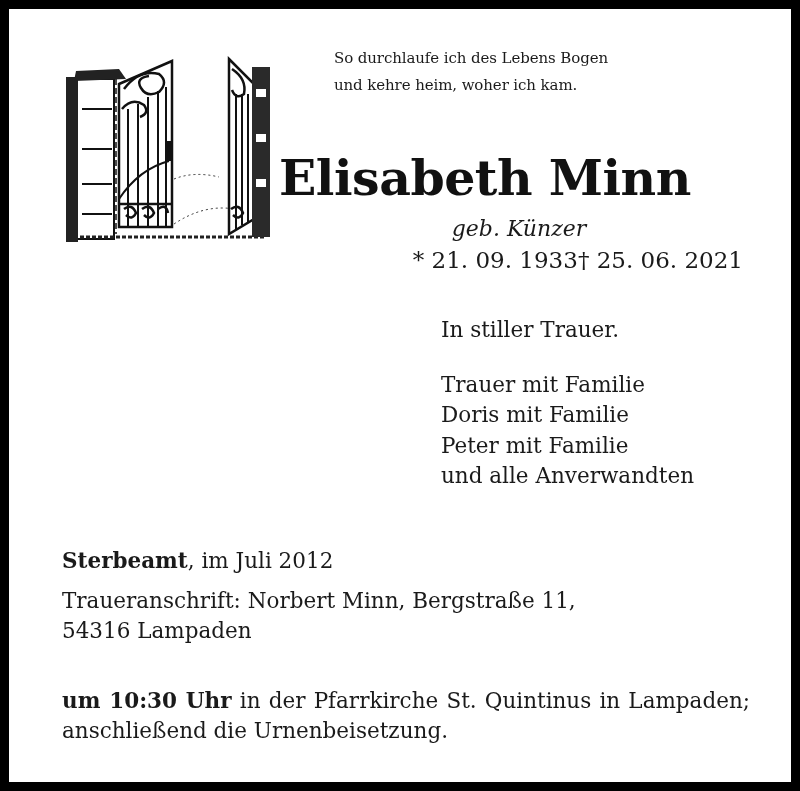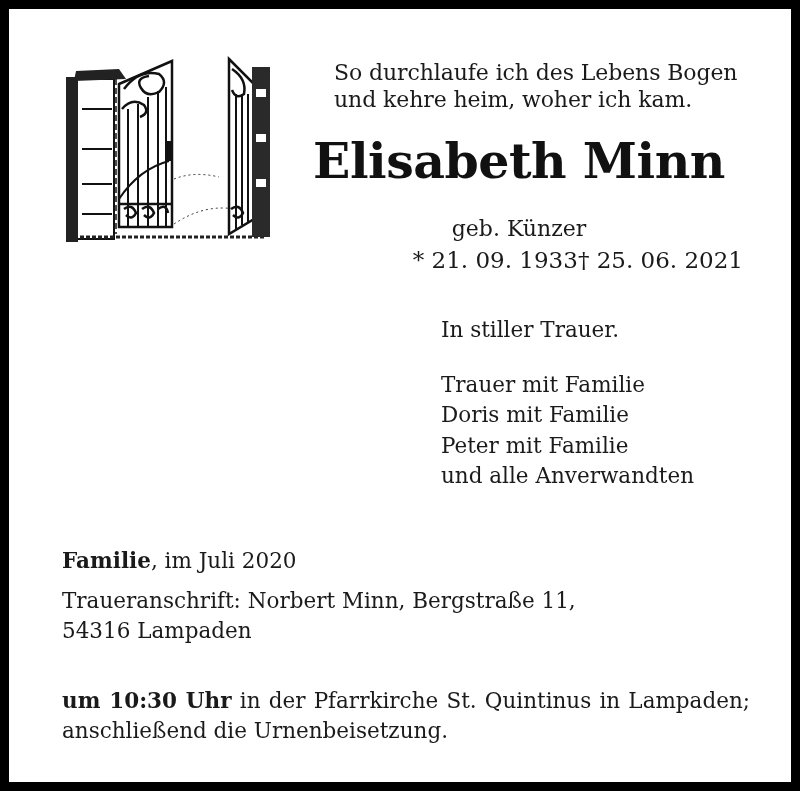--- a/index.html
+++ b/index.html
@@ -5,30 +5,30 @@
   html, body { margin: 0; padding: 0; background: #000; }
   body { width: 800px; height: 791px; position: relative; overflow: hidden; }
   .frame {
     position: absolute; left: 9px; top: 9px; width: 782px; height: 773px;
     background: #fff; color: #1a1a1a;
     font-family: "DejaVu Serif", "Liberation Serif", serif;
   }
   .gate { position: absolute; left: 55px; top: 40px; width: 210px; height: 195px; }
   .verse {
     position: absolute; left: 325px; top: 36px; width: 420px;
-    font-size: 22px; line-height: 27px; letter-spacing: -0.1px; margin-top: 14px;
+    font-size: 15px; line-height: 27px; letter-spacing: -0.1px;
   }
   .name {
-    position: absolute; left: 270px; top: 122px; width: 480px; text-align: center;
+    position: absolute; left: 270px; top: 139px; width: 480px; 
     font-family: "DejaVu Serif", serif; font-weight: bold;
     font-size: 49px; line-height: 60px; letter-spacing: -0.5px; color: #111;
   }
   .maiden {
     position: absolute; left: 270px; top: 206px; width: 480px; text-align: center;
-    font-size: 22px; line-height: 28px;
+    font-size: 22px; line-height: 28px; font-style: italic;
   }
   .dates {
     position: absolute; left: 276px; top: 236px; width: 458px;
     font-size: 23px; line-height: 30px;
     display: flex; justify-content: flex-end;
   }
   .mourn {
     position: absolute; left: 432px; top: 306px; width: 330px;
     font-size: 21.5px; line-height: 30.5px;
   }
@@ -102,21 +102,21 @@
 
   <div class="mourn">
     <div class="intro">In stiller Trauer.</div>
     <div>Trauer mit Familie</div>
     <div>Doris mit Familie</div>
     <div>Peter mit Familie</div>
     <div>und alle Anverwandten</div>
   </div>
 
   <div class="bottom">
-    <p><b>Familie</b><span>, im Juli 2020</span></p>
+    <p><b>Sterbeamt</b><span>, im Juli 2012</span></p>
     <p>
       <span>Traueranschrift: Norbert Minn, Bergstraße 11,</span><br>
       <span>54316 Lampaden</span>
     </p>
     <p class="justify"><br><b>um 10:30 Uhr</b><span> in der Pfarrkirche St. Quintinus in Lampaden; anschließend die Urnenbeisetzung.</span></p>
   </div>
 
 </div>
 
 </body></html>

